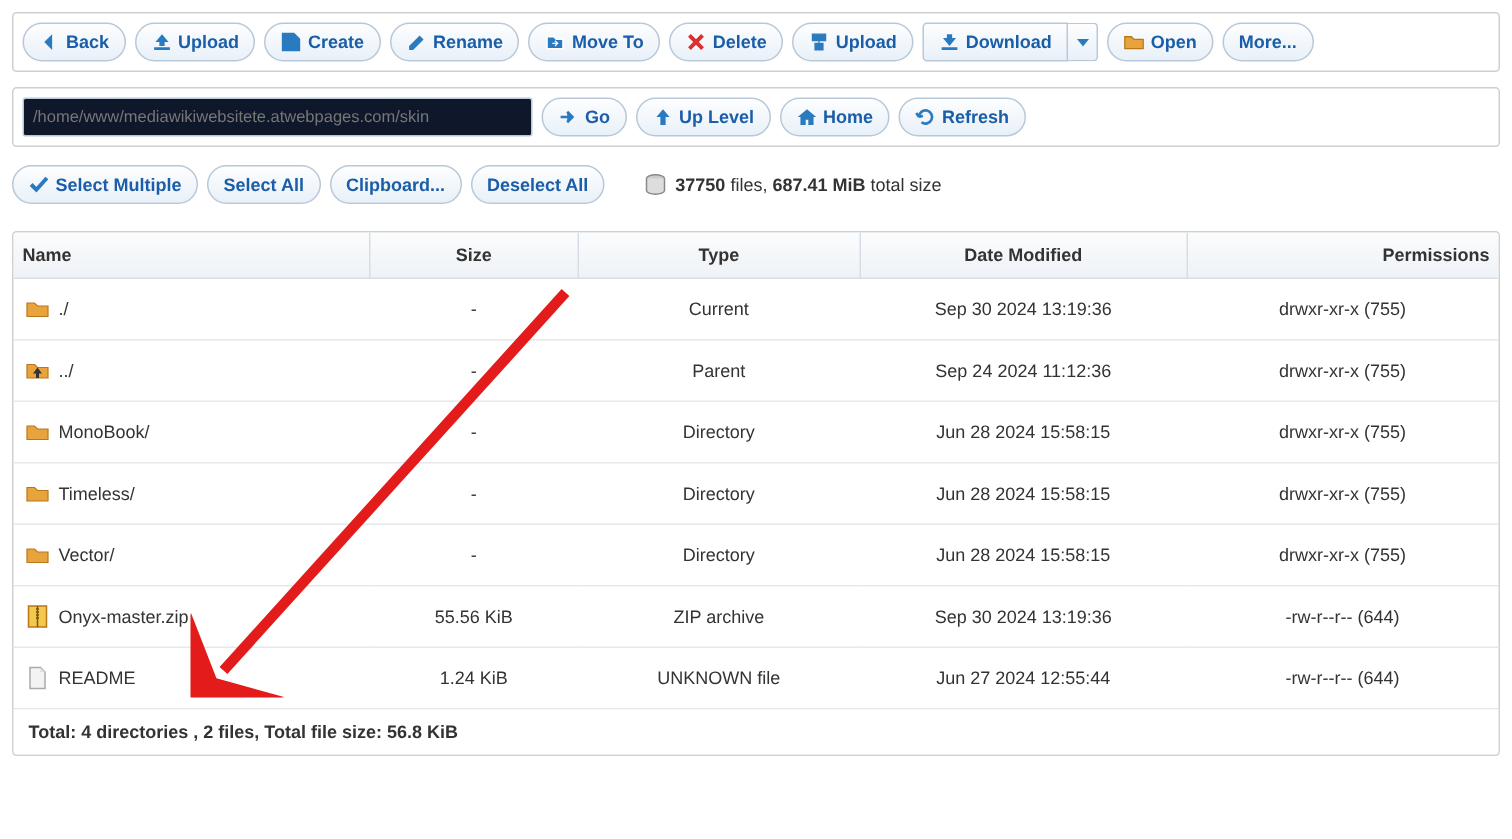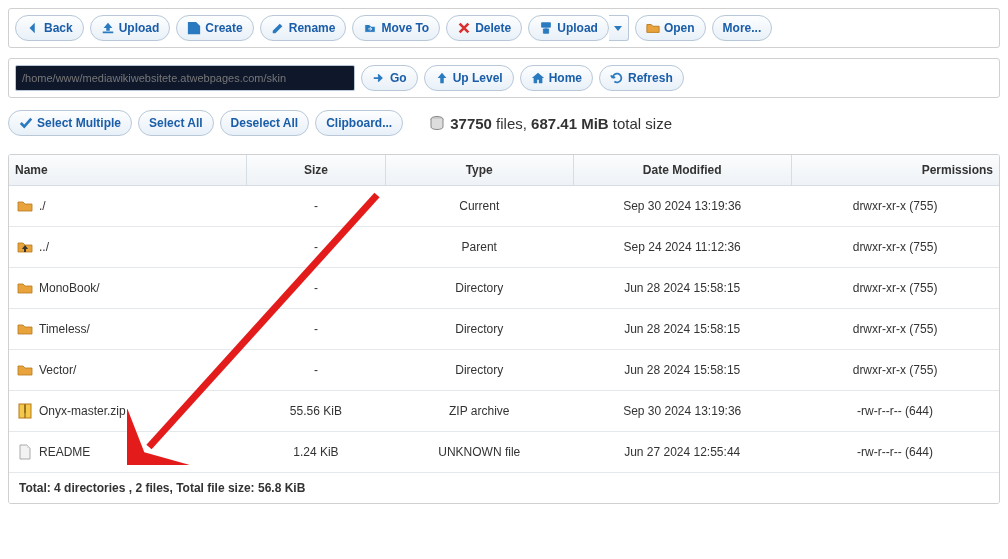--- a/index.html
+++ b/index.html
@@ -3,21 +3,21 @@
 <meta charset="utf-8">
 <style>
 * { box-sizing: border-box; margin: 0; padding: 0; }
 body { font-family: Arial, Helvetica, sans-serif; font-size: 12px; color: #333; background: #fff; padding: 8px; }
 .toolbar { display: flex; flex-wrap: wrap; gap: 6px; padding: 6px; border: 1px solid #d0d0d0; border-radius: 3px; background: #fff; margin-bottom: 10px; align-items: center; }
 .btn { display: inline-flex; align-items: center; gap: 4px; padding: 4px 10px; border: 1px solid #b8c8d8; border-radius: 13px; background: linear-gradient(#fdfeff,#e8f0f8); color: #1a5da8; font-weight: bold; font-size: 12px; cursor: pointer; height: 26px; }
 .btn .icon { width: 14px; height: 14px; display: inline-block; }
 .pathbox { flex: none; }
 .path-input { width: 340px; height: 26px; border: 1px solid #b8c8d8; border-radius: 2px; padding: 2px 6px; font-size: 11px; color: #777; background: #0f172a; }
 .split-arrow { width: 20px; padding: 4px 0; justify-content: center; border-left: none; border-radius: 0 3px 3px 0; margin-left: -6px; }
-.stats { display: inline-flex; align-items: center; gap: 5px; font-size: 15px; }
+.stats { display: inline-flex; align-items: center; gap: 5px; font-size: 12px; }
 .stats .disk-icon { width: 16px; height: 16px; display: inline-block; }
 .table-wrap { border: 1px solid #d0d0d0; border-radius: 3px; overflow: hidden; position: relative; }
 table { width: 100%; border-collapse: collapse; }
 th { background: linear-gradient(#fbfcfd,#eef2f6); border: 1px solid #d6dde4; border-top: none; padding: 8px 6px; font-weight: bold; color: #333; font-size: 12px; }
 th:first-child { border-left: none; }
 th:last-child { border-right: none; text-align: right; }
 td { border-bottom: 1px solid #e4e8ec; padding: 12px 8px; font-size: 12px; color: #333; }
 .col-name { text-align: left; width: 24%; }
 .col-size { text-align: center; width: 14%; }
 .col-type { text-align: center; width: 19%; }
@@ -67,20 +67,26 @@
           <path stroke="#d93030" stroke-width="3" d="M3 3l10 10M13 3 3 13"></path>
         </svg></span>
     <span>Delete</span>
   </button>
   <button class="btn">
     <span class="icon"><svg viewBox="0 0 16 16">
           <path fill="#2a7ac0" d="M3 2h10v5H3zM5 9h6v5H5zM8 7v2" stroke="#2a7ac0"></path>
         </svg></span>
     <span>Upload</span>
   </button>
+  <button class="btn" style="border-radius:3px 0 0 3px;">
+    <span class="icon"><svg viewBox="0 0 16 16">
+          <path fill="#2a7ac0" d="M2 12h12v2H2zM8 11 3 5h3V2h4v3h3z"></path>
+        </svg></span>
+    <span>Download</span>
+  </button>
   <button class="btn split-arrow">
     <span><svg width="8" height="8" viewBox="0 0 8 8">
           <path fill="#2a7ac0" d="M0 2h8L4 7z"></path>
         </svg></span>
   </button>
   <button class="btn">
     <span class="icon"><svg viewBox="0 0 16 16">
           <path fill="#e8a33d" stroke="#b8781a" d="M1 4h5l2 2h7v7H1z"></path>
         </svg></span>
     <span>Open</span>
@@ -124,24 +130,24 @@
   <button class="btn">
     <span class="icon"><svg viewBox="0 0 16 16">
           <path fill="none" stroke="#2a7ac0" stroke-width="3" d="M2 8l4 4 8-9"></path>
         </svg></span>
     <span>Select Multiple</span>
   </button>
   <button class="btn">
       <span>Select All</span>
     </button>
   <button class="btn">
+      <span>Clipboard...</span>
+    </button>
+  <button class="btn">
       <span>Deselect All</span>
-    </button>
-  <button class="btn">
-      <span>Clipboard...</span>
     </button>
   <span style="width:14px;"></span>
   <span class="stats">
     <span class="disk-icon"><svg viewBox="0 0 16 16">
           <ellipse cx="8" cy="4" rx="6" ry="2.5" fill="#ccc" stroke="#888"></ellipse>
           <path d="M2 4v8a6 2.5 0 0 0 12 0V4" fill="#ddd" stroke="#888"></path>
         </svg></span>
     <span><b>37750</b> <span>files,</span> <b>687.41 MiB</b> <span>total size</span></span>
   </span>
 </div>

